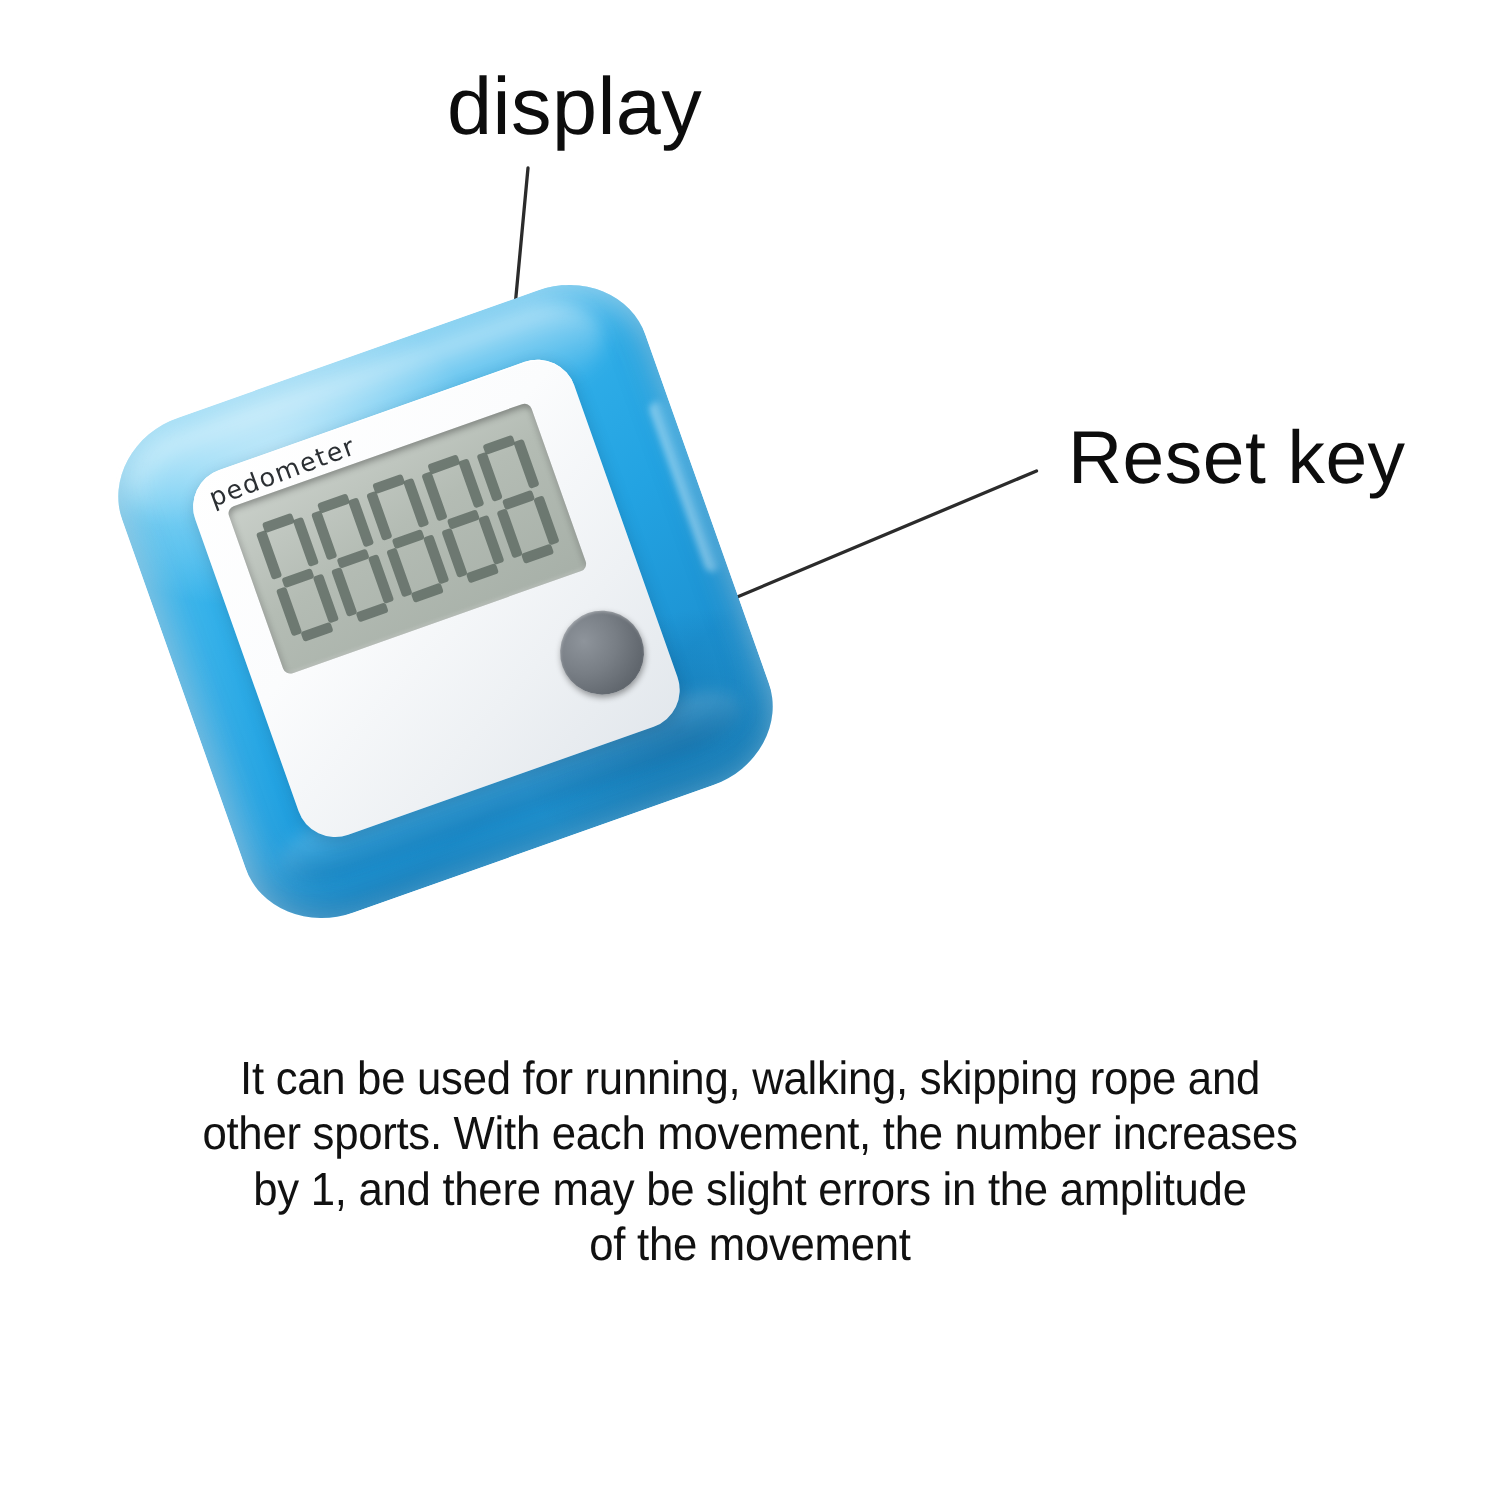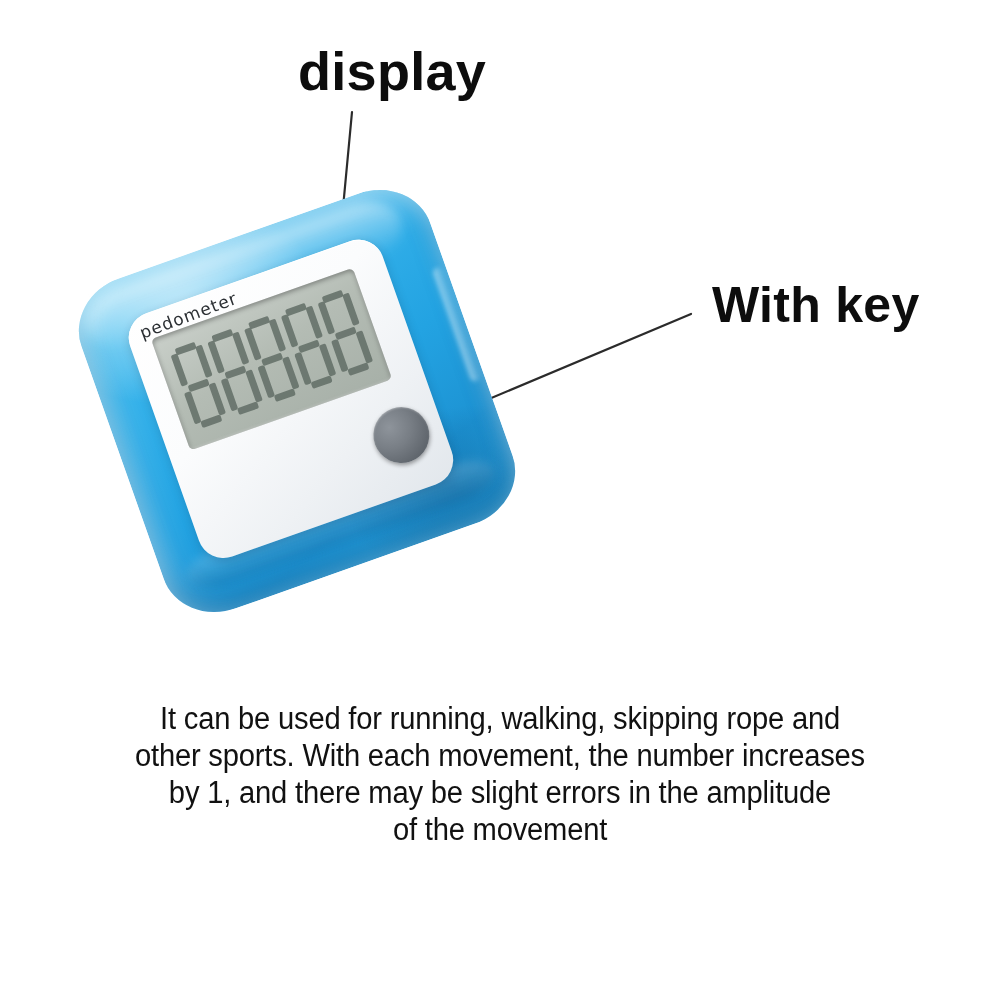--- a/index.html
+++ b/index.html
@@ -11,21 +11,21 @@
     overflow:hidden;
     position:relative;
   }
   #stage{position:absolute;inset:0;width:1000px;height:1000px;}
 
   
   .callout{
     position:absolute;
     color:#0d0d0d;
     white-space:nowrap;
-    font-weight:700;
+    font-weight:400;
     letter-spacing:0.3px;
   }
   #label-display{
     left:298px; top:42px;
     font-size:54px;
     line-height:58px;
   }
   #label-reset{
     left:712px; top:278px;
     font-size:50px;
@@ -166,21 +166,21 @@
   }
   #caption div{white-space:nowrap;}
 </style>
 </head>
 <body>
 
 <div id="stage">
 
   <div class="callout" id="label-display">display</div>
 
-  <div class="callout" id="label-reset">With key</div>
+  <div class="callout" id="label-reset">Reset key</div>
 
   <svg id="leaders" viewBox="0 0 1000 1000">
     <line x1="352" y1="112" x2="337" y2="272" stroke="#2b2b2b" stroke-width="2.2" stroke-linecap="round"></line>
     <line x1="691" y1="314" x2="470" y2="407" stroke="#2b2b2b" stroke-width="2.2" stroke-linecap="round"></line>
   </svg>
 
   <div id="device-wrap">
     <div id="device">
 
       <div id="shell">

